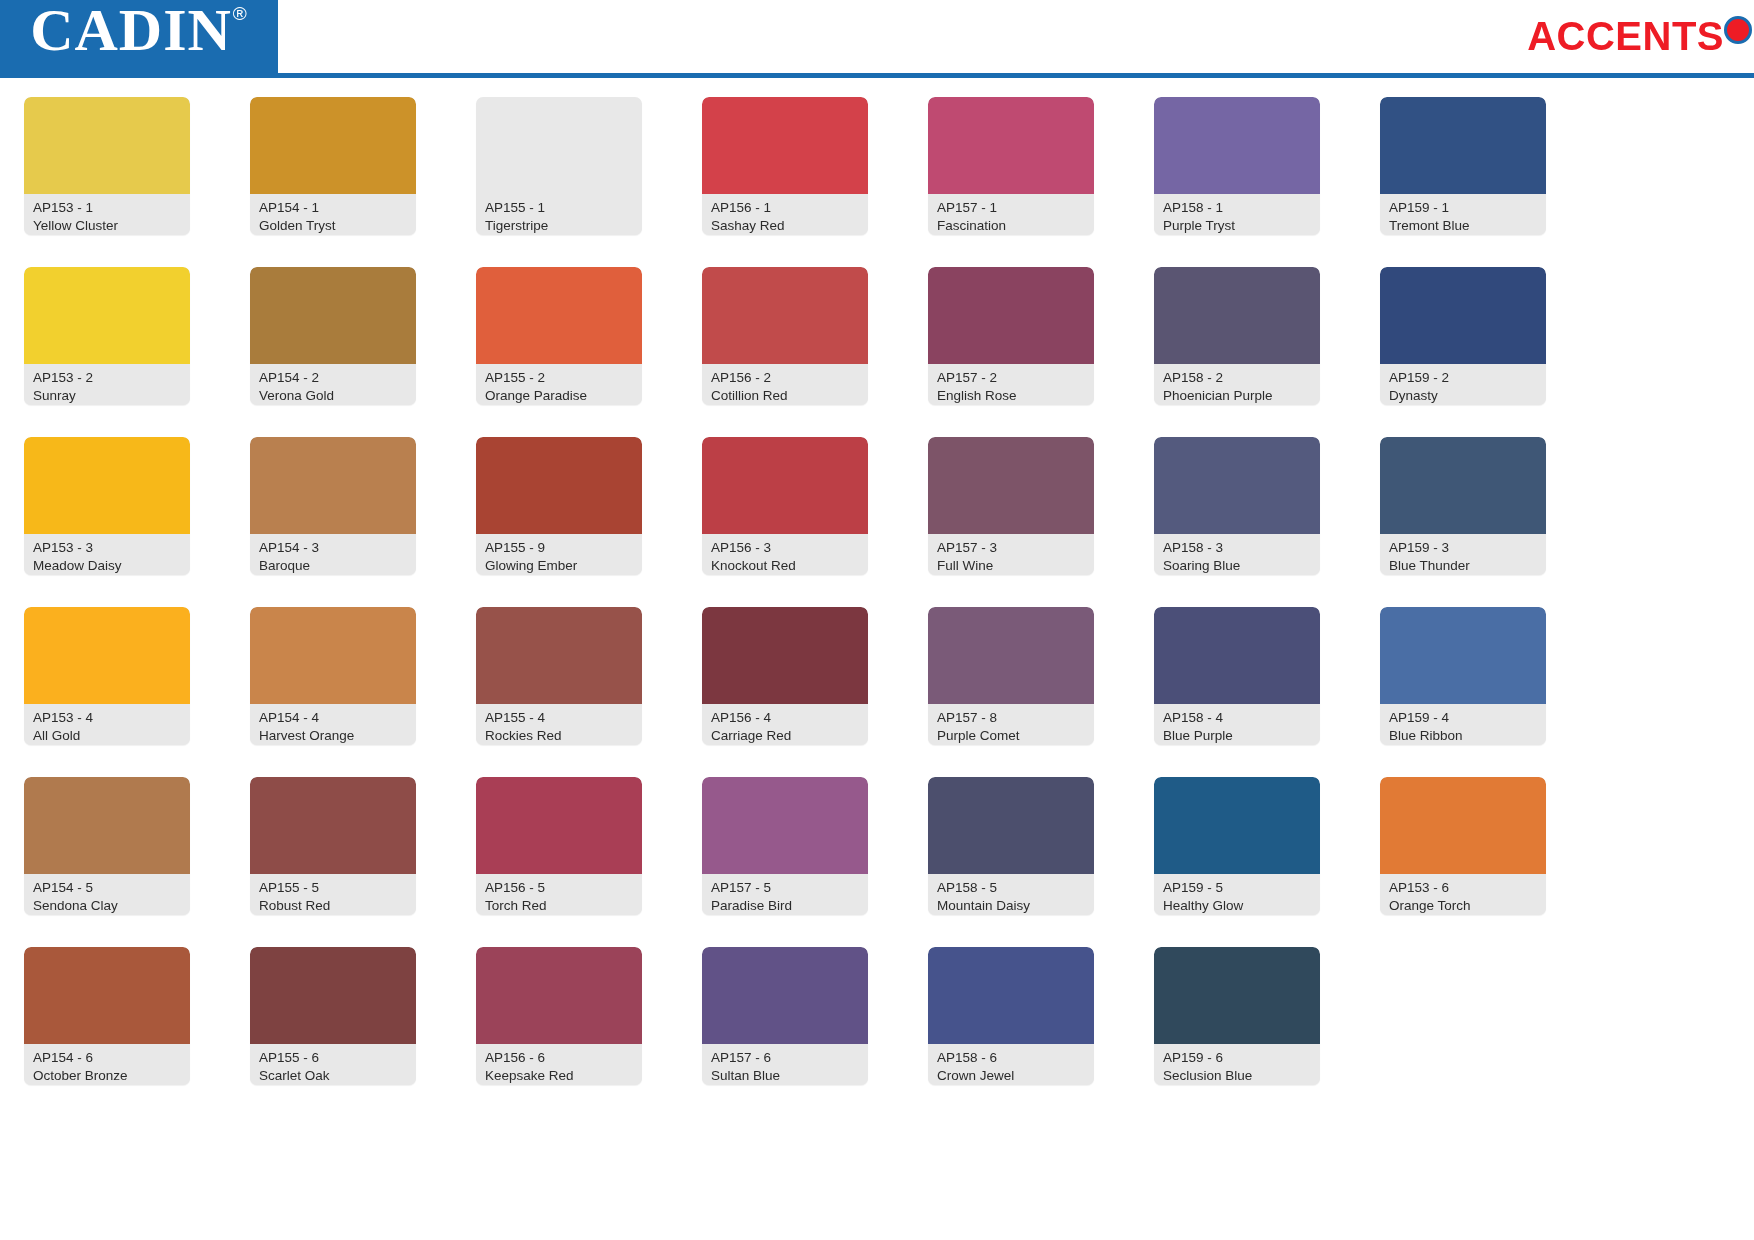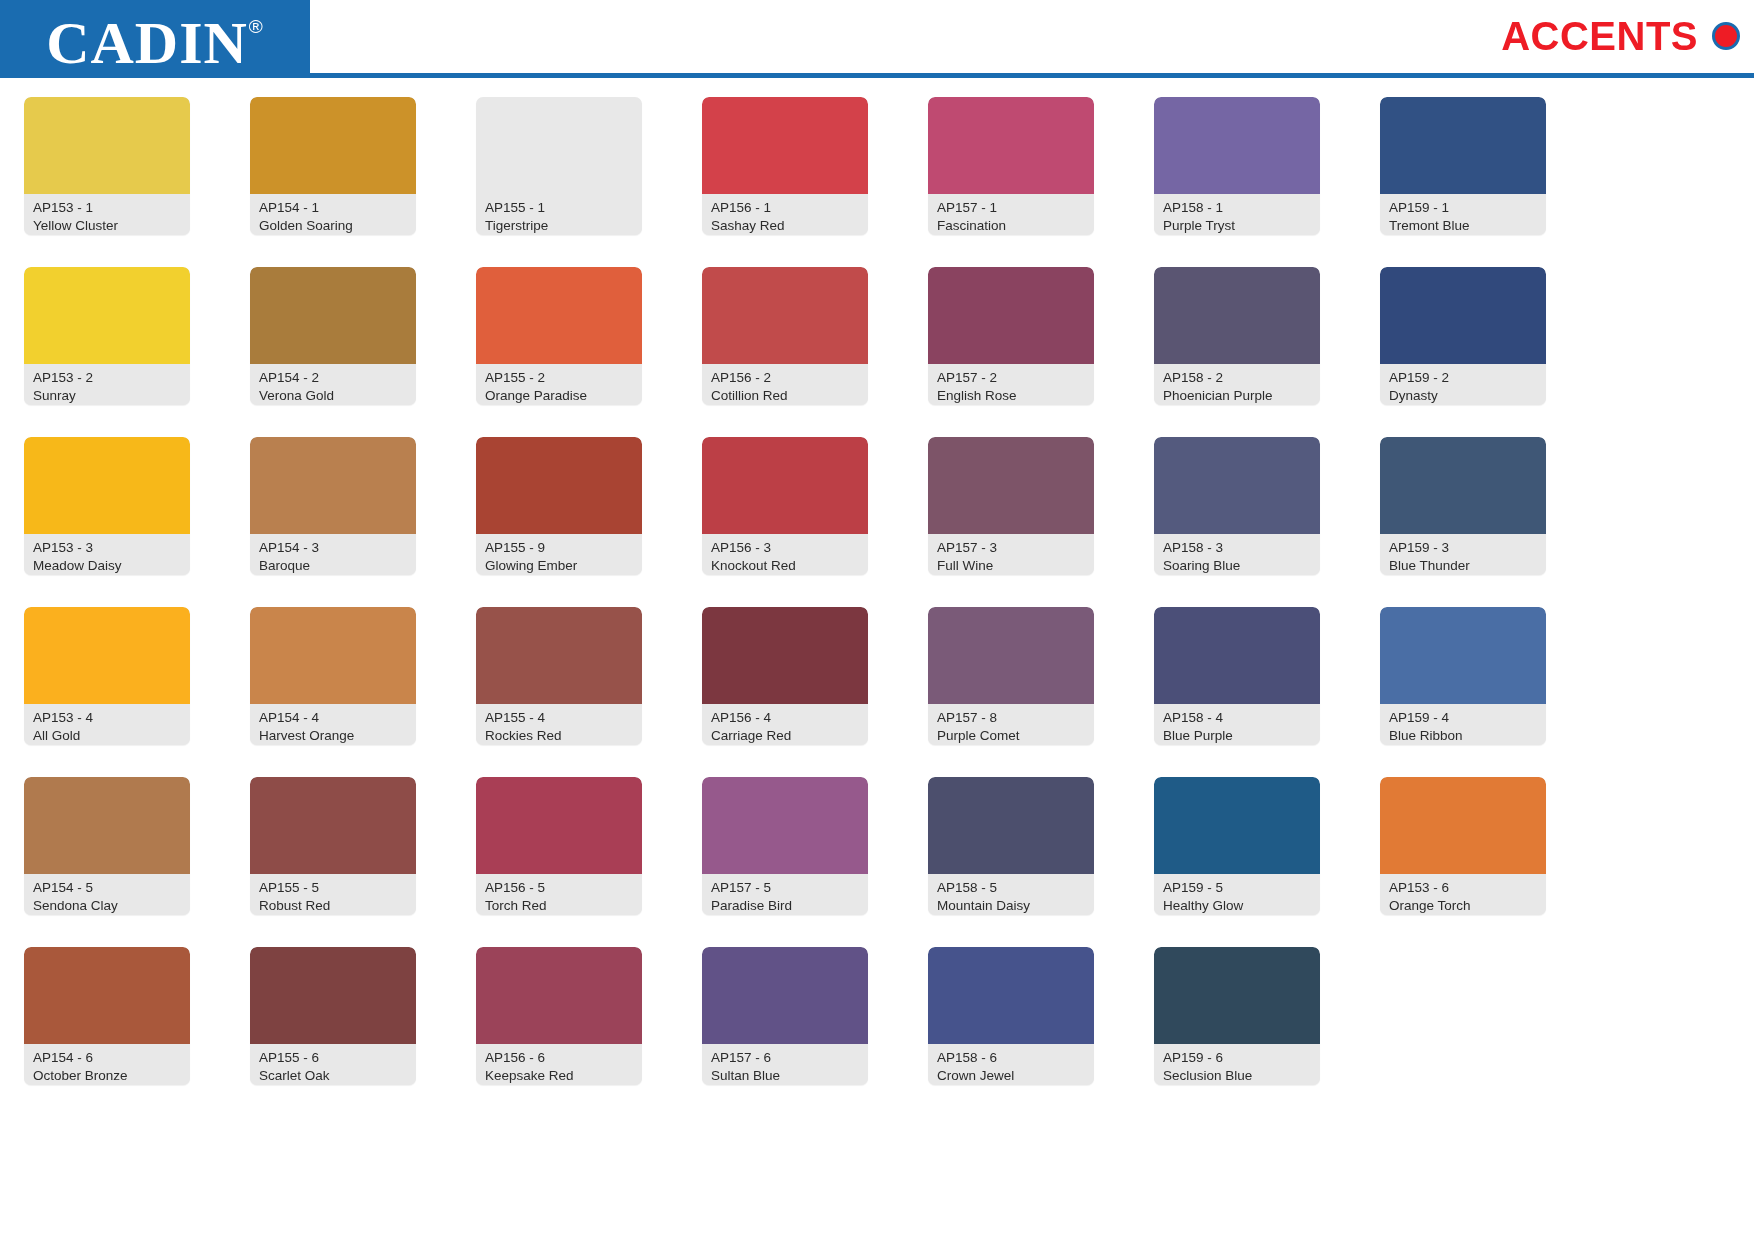--- a/index.html
+++ b/index.html
@@ -17,25 +17,25 @@
   
   .header {
     position: relative;
     height: 80px;
     width: 100%;
   }
   .logo-block {
     position: absolute;
     left: 0;
     top: 0;
-    width: 310px;
+    width: 278px;
     height: 73px;
     background: #1a6cb0;
     display: flex;
-    align-items: flex-end;
+    align-items: flex-start;
     justify-content: center;
   }
   .logo-text {
     position: relative;
     color: #ffffff;
     font-family: "Liberation Serif", serif;
     font-weight: bold;
     font-size: 60px;
     letter-spacing: 1px;
     line-height: 1;
@@ -52,25 +52,24 @@
   .header-rule {
     position: absolute;
     left: 0;
     right: 0;
     top: 73px;
     height: 5px;
     background: #1a6cb0;
   }
   .accents-wrap {
     position: absolute;
-    right: 14px;
+    right: 2px;
     top: 16px;
     display: flex;
-    align-items: center;
-    gap: 14px;
+    align-items: flex-start;
   }
   .accents-title {
     color: #ee1c25;
     font-size: 40px;
     font-weight: bold;
     letter-spacing: 0.5px;
     line-height: 1;
   }
   .accents-dot {
     width: 28px;
@@ -150,21 +149,21 @@
       <div class="swatch-color" style="background: rgb(230, 202, 76);"></div>
       <div class="swatch-label">
         <div class="swatch-code">AP153 - 1</div>
         <div class="swatch-name">Yellow Cluster</div>
       </div>
     </div>
     <div class="swatch-card">
       <div class="swatch-color" style="background: rgb(204, 146, 41);"></div>
       <div class="swatch-label">
         <div class="swatch-code">AP154 - 1</div>
-        <div class="swatch-name">Golden Soaring</div>
+        <div class="swatch-name">Golden Tryst</div>
       </div>
     </div>
     <div class="swatch-card">
       <div class="swatch-color"></div>
       <div class="swatch-label">
         <div class="swatch-code">AP155 - 1</div>
         <div class="swatch-name">Tigerstripe</div>
       </div>
     </div>
     <div class="swatch-card">

